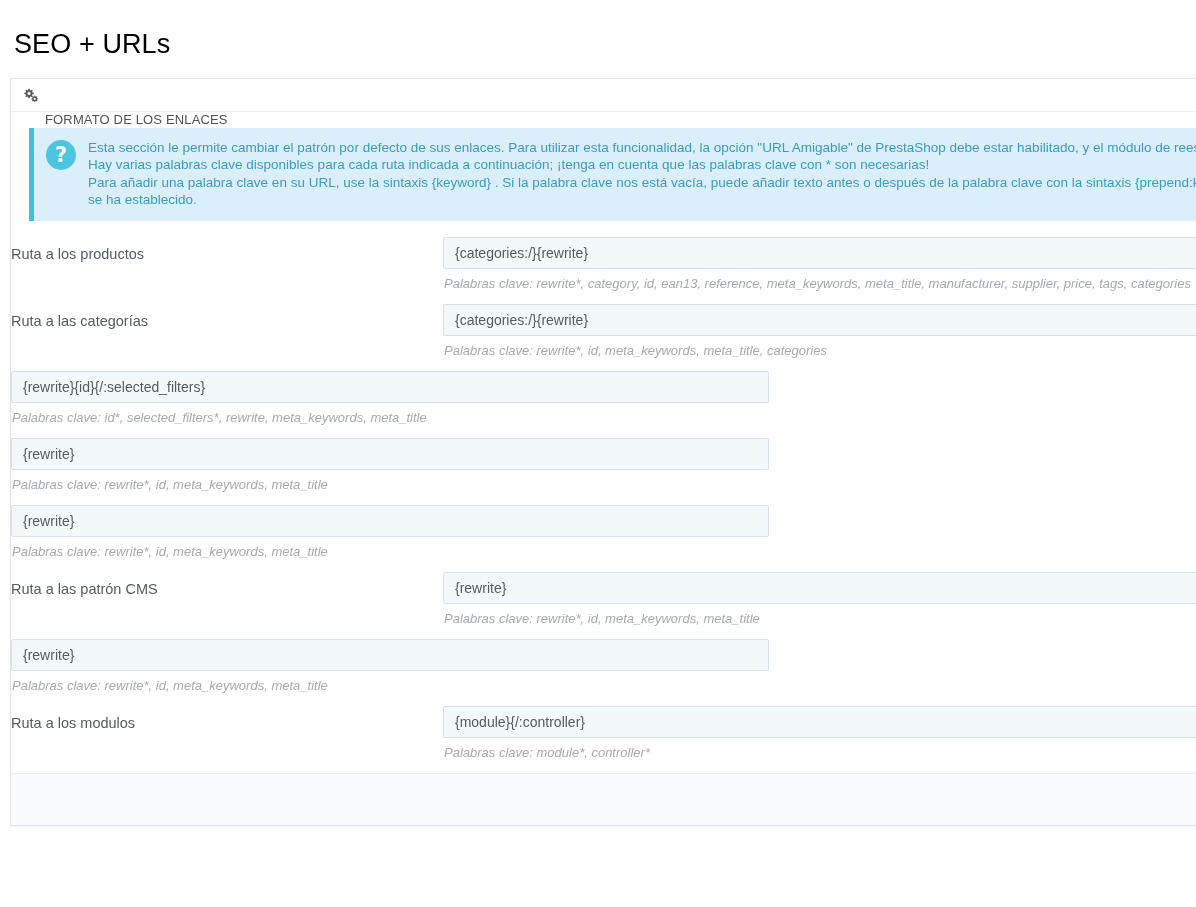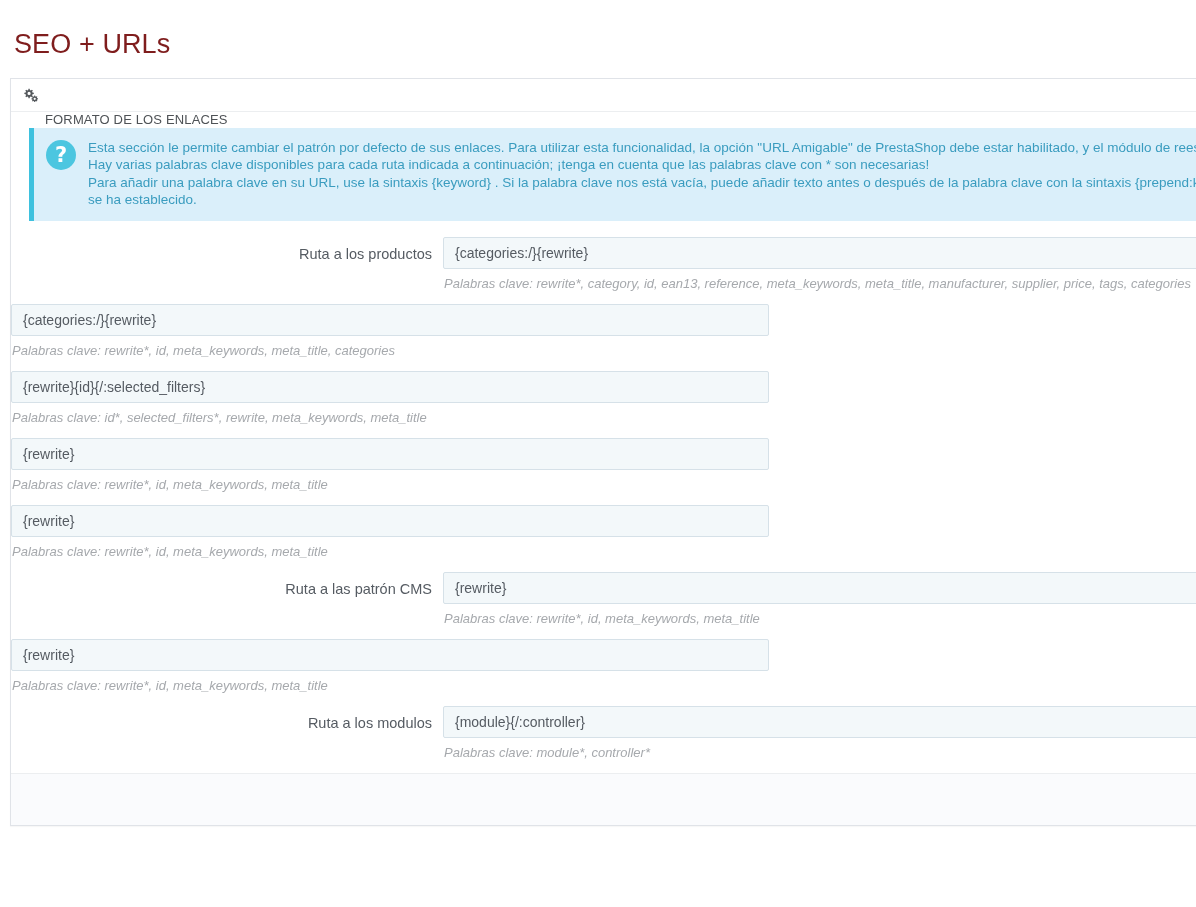--- a/index.html
+++ b/index.html
@@ -9,21 +9,21 @@
     background: #ffffff;
     overflow: hidden;
     font-family: "Liberation Sans", sans-serif;
   }
   body { position: relative; }
 
   
   .page-title {
     font-size: 27px;
     font-weight: 300;
-    color: #7f1d1d;
+    color: #000000;
     letter-spacing: 0.1px;
     padding: 8px 0 0 14px;
     line-height: 36px;
     white-space: nowrap;
   }
 
   
   .panel {
     position: absolute;
     left: 10px;
@@ -87,21 +87,20 @@
   
   .form-wrap { padding: 16px 0 0 0; }
   .form-group {
     display: flex;
     align-items: flex-start;
     margin-bottom: 12px;
   }
   .control-label {
     width: 432px;
     flex: 0 0 432px;
-    text-align: right;
     padding: 8px 11px 0 0;
     font-size: 14.5px;
     font-weight: 400;
     color: #555b62;
     line-height: 19px;
   }
   .control-col { flex: 1 1 auto; min-width: 0; }
   .form-control {
     display: block;
     width: 758px;
@@ -164,20 +163,21 @@
 
       <div class="form-group">
         <label class="control-label">Ruta a los productos</label>
         <div class="control-col">
           <input class="form-control" type="text" value="{categories:/}{rewrite}" style="">
           <div class="help-block">Palabras clave: rewrite*, category, id, ean13, reference, meta_keywords, meta_title, manufacturer, supplier, price, tags, categories</div>
         </div>
       </div>
 
       <div class="form-group">
+        <label class="control-label">Ruta a las categorías</label>
         <div class="control-col">
           <input class="form-control" type="text" value="{categories:/}{rewrite}" style="">
           <div class="help-block">Palabras clave: rewrite*, id, meta_keywords, meta_title, categories</div>
         </div>
       </div>
 
       <div class="form-group">
         <div class="control-col">
           <input class="form-control" type="text" value="{rewrite}{id}{/:selected_filters}" style="">
           <div class="help-block">Palabras clave: id*, selected_filters*, rewrite, meta_keywords, meta_title</div>

